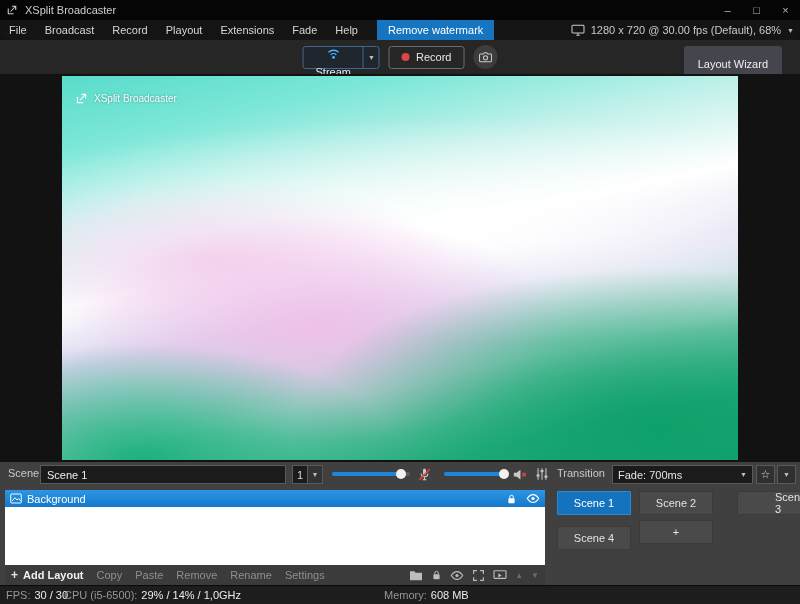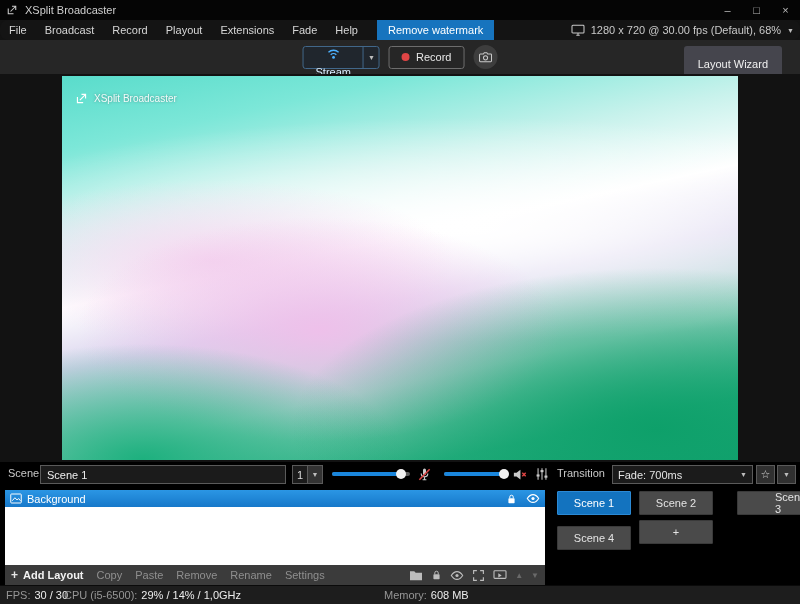--- a/index.html
+++ b/index.html
@@ -38,21 +38,21 @@
       radial-gradient(90% 70% at 88% 92%, #0ea06a 0%, rgba(14,160,106,0) 60%),
       radial-gradient(70% 55% at 12% 100%, #1db07e 0%, rgba(29,176,126,0) 55%),
       radial-gradient(55% 45% at 38% 66%, #eec0ea 0%, rgba(238,192,234,0) 65%),
       radial-gradient(60% 35% at 22% 48%, #f5d7f0 0%, rgba(245,215,240,0) 60%),
       radial-gradient(120% 45% at 60% 40%, #ffffff 0%, rgba(255,255,255,0) 65%),
       linear-gradient(168deg, #59dccb 0%, #7ce7d8 14%, #c8f2ec 30%, #ffffff 44%, #dad4ee 56%, #9fd6c8 72%, #2bb183 88%, #16a271 100%);
   }
   .watermark { position:absolute; top:16px; left:13px; display:flex; align-items:center; gap:6px; color:rgba(255,255,255,0.92); font-size:10px; text-shadow:0 0 3px rgba(0,0,0,0.35); }
 
   
-  .bottom-panel { position:absolute; top:462px; left:0; width:800px; height:123px; background:#000000; }
+  .bottom-panel { position:absolute; top:462px; left:0; width:800px; height:123px; background:#404040; }
   .lbl { position:absolute; top:5px; color:#c8c8c8; }
   .scene-input { position:absolute; left:40px; top:3px; width:246px; height:19px; background:#1b1b1b; border:1px solid #5a5a5a; color:#eee; font-size:11px; padding:0 6px; font-family:"Liberation Sans",sans-serif; }
   .preset-box { position:absolute; left:292px; top:3px; width:16px; height:19px; background:#1b1b1b; border:1px solid #5a5a5a; color:#ddd; display:flex; align-items:center; justify-content:center; }
   .preset-chev { position:absolute; left:308px; top:3px; width:15px; height:19px; background:#333; border:1px solid #5a5a5a; border-left:none; display:flex; align-items:center; justify-content:center; }
   .slider { position:absolute; top:10px; height:4px; background:#5a5a5a; border-radius:2px; }
   .slider::before { content:""; position:absolute; left:0; top:0; height:100%; width:var(--pct,80%); background:#1a86dc; border-radius:2px; }
   .slider .handle { position:absolute; left:var(--pct,80%); top:50%; transform:translate(-50%,-50%); width:10px; height:10px; border-radius:50%; background:#f2f2f2; }
   .icon-btn { position:absolute; top:2px; width:20px; height:20px; display:flex; align-items:center; justify-content:center; }
   .transition-dd { position:absolute; left:612px; top:3px; width:141px; height:19px; background:#1b1b1b; border:1px solid #5a5a5a; display:flex; align-items:center; color:#e4e4e4; padding:0 5px; }
   .transition-dd .chev { margin-left:auto; }

